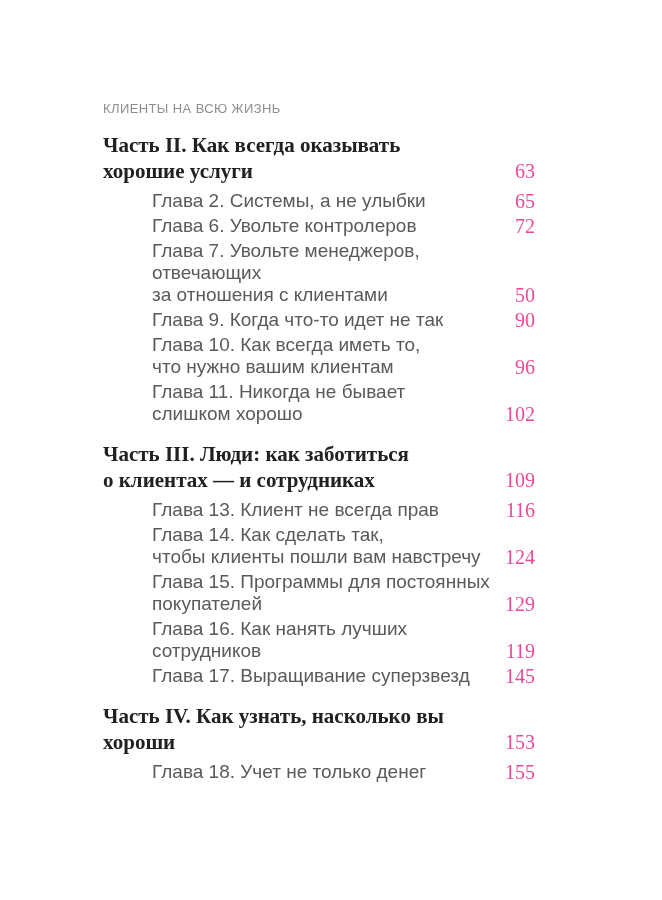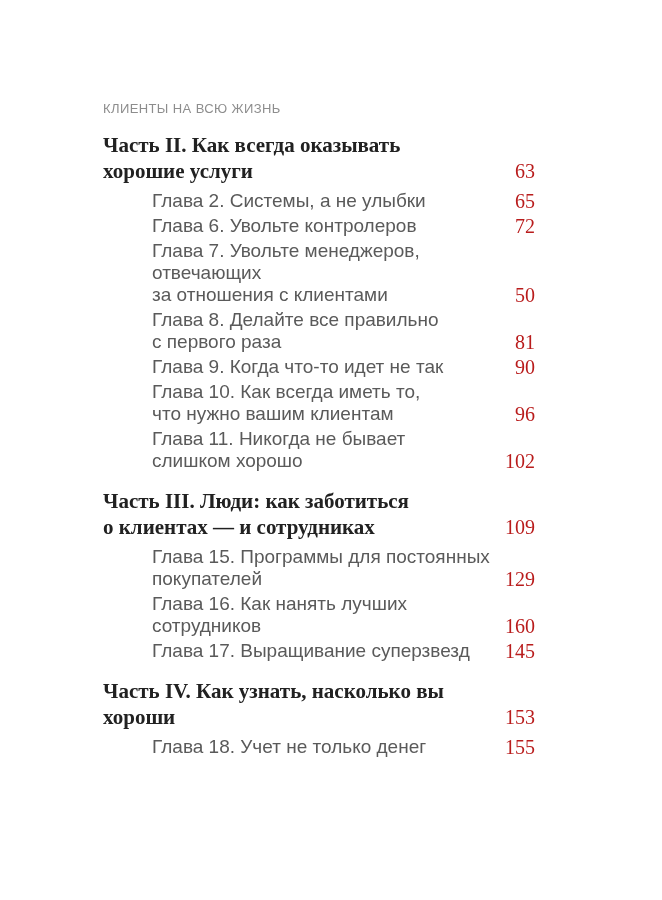--- a/index.html
+++ b/index.html
@@ -35,21 +35,21 @@
   .row .title {
     flex: 1 1 auto;
     white-space: pre-line;
     padding-right: 14px;
   }
   .row .page-num {
     flex: 0 0 auto;
     font-family: "Liberation Serif", "DejaVu Serif", serif;
     font-weight: 400;
     font-size: 20px;
-    color: #b91c1c;
+    color: #ec4899;
     text-align: right;
   }
   .part-row {
     font-family: "Liberation Serif", "DejaVu Serif", serif;
     font-weight: 700;
     font-size: 21px;
     line-height: 26px;
     color: #212121;
     margin: 16px 0 6px 0;
   }
@@ -90,53 +90,57 @@
     <div class="row chapter-row">
       <span class="title">Глава 6. Увольте контролеров</span>
       <span class="page-num">72</span>
     </div>
     <div class="row chapter-row">
       <span class="title">Глава 7. Увольте менеджеров, отвечающих
 за отношения с клиентами</span>
       <span class="page-num">50</span>
     </div>
     <div class="row chapter-row">
-      <span class="title">Глава 8. Делайте все правильно
-с первого раза</span>
-      <span class="page-num">81</span>
-    </div>
-    <div class="row chapter-row">
       <span class="title">Глава 9. Когда что-то идет не так</span>
       <span class="page-num">90</span>
     </div>
     <div class="row chapter-row">
       <span class="title">Глава 10. Как всегда иметь то,
 что нужно вашим клиентам</span>
       <span class="page-num">96</span>
     </div>
     <div class="row chapter-row">
       <span class="title">Глава 11. Никогда не бывает
 слишком хорошо</span>
       <span class="page-num">102</span>
     </div>
 
     <div class="row part-row">
       <span class="title">Часть III. Люди: как заботиться
 о клиентах — и сотрудниках</span>
       <span class="page-num">109</span>
     </div>
     <div class="row chapter-row">
+      <span class="title">Глава 13. Клиент не всегда прав</span>
+      <span class="page-num">116</span>
+    </div>
+    <div class="row chapter-row">
+      <span class="title">Глава 14. Как сделать так,
+чтобы клиенты пошли вам навстречу</span>
+      <span class="page-num">124</span>
+    </div>
+    <div class="row chapter-row">
       <span class="title">Глава 15. Программы для постоянных
 покупателей</span>
       <span class="page-num">129</span>
     </div>
     <div class="row chapter-row">
       <span class="title">Глава 16. Как нанять лучших
 сотрудников</span>
-      <span class="page-num">160</span>
+      <span class="page-num">119</span>
     </div>
     <div class="row chapter-row">
       <span class="title">Глава 17. Выращивание суперзвезд</span>
       <span class="page-num">145</span>
     </div>
 
     <div class="row part-row">
       <span class="title">Часть IV. Как узнать, насколько вы хороши</span>
       <span class="page-num">153</span>
     </div>

